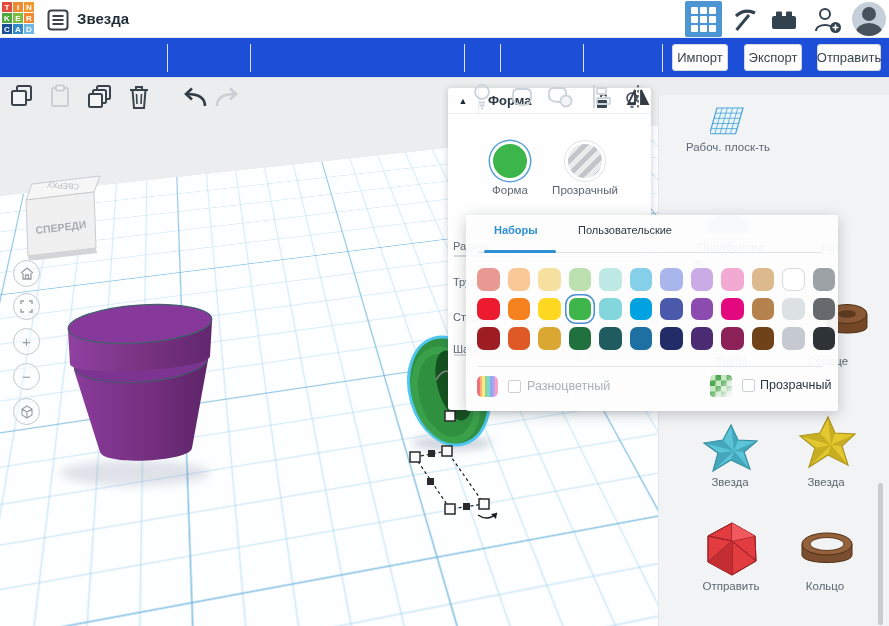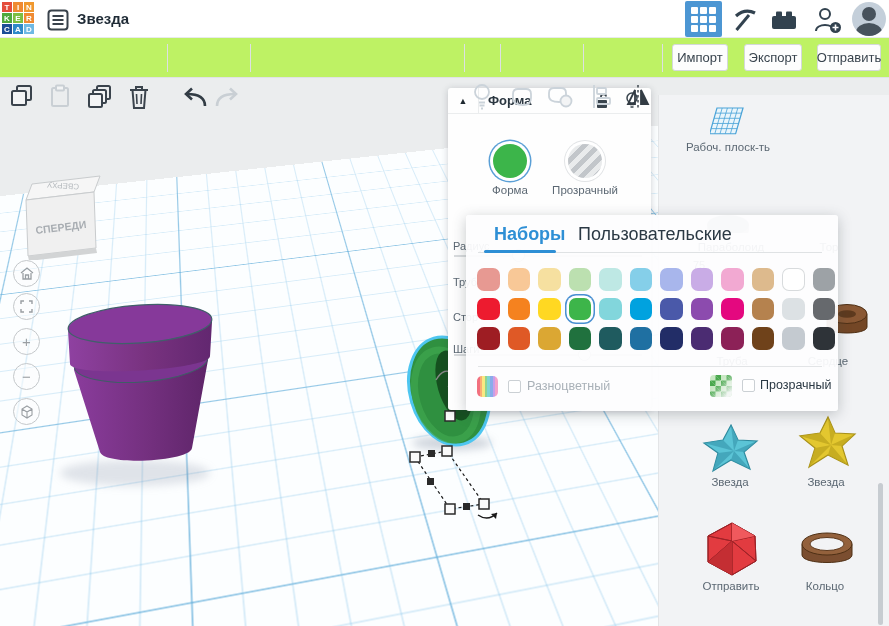--- a/index.html
+++ b/index.html
@@ -14,21 +14,21 @@
   .doc-title{position:absolute;left:77px;top:10px;font-size:15px;font-weight:700;color:#1F2B36;}
   .tb-iconbtn{position:absolute;top:7px;width:28px;height:26px;display:flex;align-items:center;justify-content:center;cursor:pointer;}
   .grid-btn{position:absolute;left:685px;top:1px;width:37px;height:36px;background:#4C96D3;border-radius:2px;display:flex;align-items:center;justify-content:center;}
   .grid-btn .g{display:grid;grid-template-columns:repeat(3,7px);grid-template-rows:repeat(3,7px);gap:2px;}
   .grid-btn .g i{background:#fff;border-radius:1px;}
   .avatar{position:absolute;left:852px;top:2px;width:34px;height:34px;border-radius:50%;background:#C4CFDA;overflow:hidden;}
   .avatar .head{position:absolute;left:10px;top:5px;width:14px;height:14px;border-radius:50%;background:#47525C;}
   .avatar .body{position:absolute;left:4px;top:21px;width:26px;height:18px;border-radius:50%;background:#47525C;}
 
   
-  .toolbar{position:absolute;left:0;top:38px;width:889px;height:40px;background:#bef264;border-bottom:1px solid #E0E2E4;z-index:39;}
+  .toolbar{position:absolute;left:0;top:38px;width:889px;height:40px;background:#1d4ed8;border-bottom:1px solid #E0E2E4;z-index:39;}
   .sep{position:absolute;top:6px;width:1px;height:28px;background:#DDE0E2;}
   .tool{position:absolute;top:46px;cursor:pointer;}
   .tbtn{position:absolute;top:6px;height:27px;background:#FDFDFD;border:1px solid #D4D8DB;border-radius:3px;font-size:13px;color:#39444E;display:flex;align-items:center;justify-content:center;cursor:pointer;}
 
   
   .viewport{position:absolute;left:0;top:78px;width:658px;height:548px;background:#EBEDEE;overflow:hidden;}
   .plane-wrap{position:absolute;left:0;top:0;width:658px;height:548px;overflow:hidden;perspective:850px;perspective-origin:54% 16%;}
   .plane{position:absolute;left:-520px;top:72px;width:1900px;height:1250px;background-color:#FCFEFF;
     background-image:
       linear-gradient(90deg, rgba(90,170,215,.55) 0 1px, transparent 1px),
@@ -60,21 +60,21 @@
   .fpanel .hdr{position:relative;height:26px;border-bottom:1px solid #EBEDEE;}
   .fpanel .collapse{position:absolute;left:0;top:0;width:31px;height:26px;border-right:1px solid #EBEDEE;display:flex;align-items:center;justify-content:center;font-size:9px;color:#1E2830;cursor:pointer;}
   .fpanel .title{position:absolute;left:40px;top:5px;font-size:13px;font-weight:700;color:#2A3640;}
   .circ-label{position:absolute;font-size:11.5px;color:#5C6873;width:80px;text-align:center;}
   .slider-ghost-label{position:absolute;font-size:11px;color:#5C6873;}
   .slider-track{position:absolute;height:1.5px;background:#D9DCDE;}
   .slider-knob{position:absolute;width:13px;height:13px;border-radius:50%;background:#fff;border:1.5px solid #B9C0C5;}
 
   
   .popup{position:absolute;left:466px;top:215px;width:372px;height:196px;background:rgba(253,253,254,.94);border-radius:3px;box-shadow:0 3px 14px rgba(50,60,70,.28);z-index:30;}
-  .ptab{position:absolute;top:9px;font-size:18px;cursor:pointer;}
+  .ptab{position:absolute;top:9px;font-size:11px;cursor:pointer;}
   .ptab.active{color:#2E8FD5;font-weight:700;}
   .ptab.idle{color:#2B3944;font-weight:500;}
   .tabline{position:absolute;left:12px;top:37px;width:344px;height:1px;background:#DFE2E4;}
   .tabline-active{position:absolute;left:18px;top:35px;width:72px;height:3px;background:#2E8FD5;border-radius:2px;}
   .swrow{position:absolute;left:11px;display:flex;gap:8px;}
   .swatch{width:22.5px;height:22.5px;border-radius:7px;cursor:pointer;}
   .swatch.selected{box-shadow:0 0 0 2.5px #fff,0 0 0 4px #4A90D2;}
   .pdivider{position:absolute;left:12px;top:151px;width:344px;height:1px;background:#E2E4E6;}
   .chk{position:absolute;width:13px;height:13px;background:#fff;border:1.5px solid #CBD0D4;border-radius:2px;cursor:pointer;}
   .chk-label{position:absolute;font-size:12.5px;}

